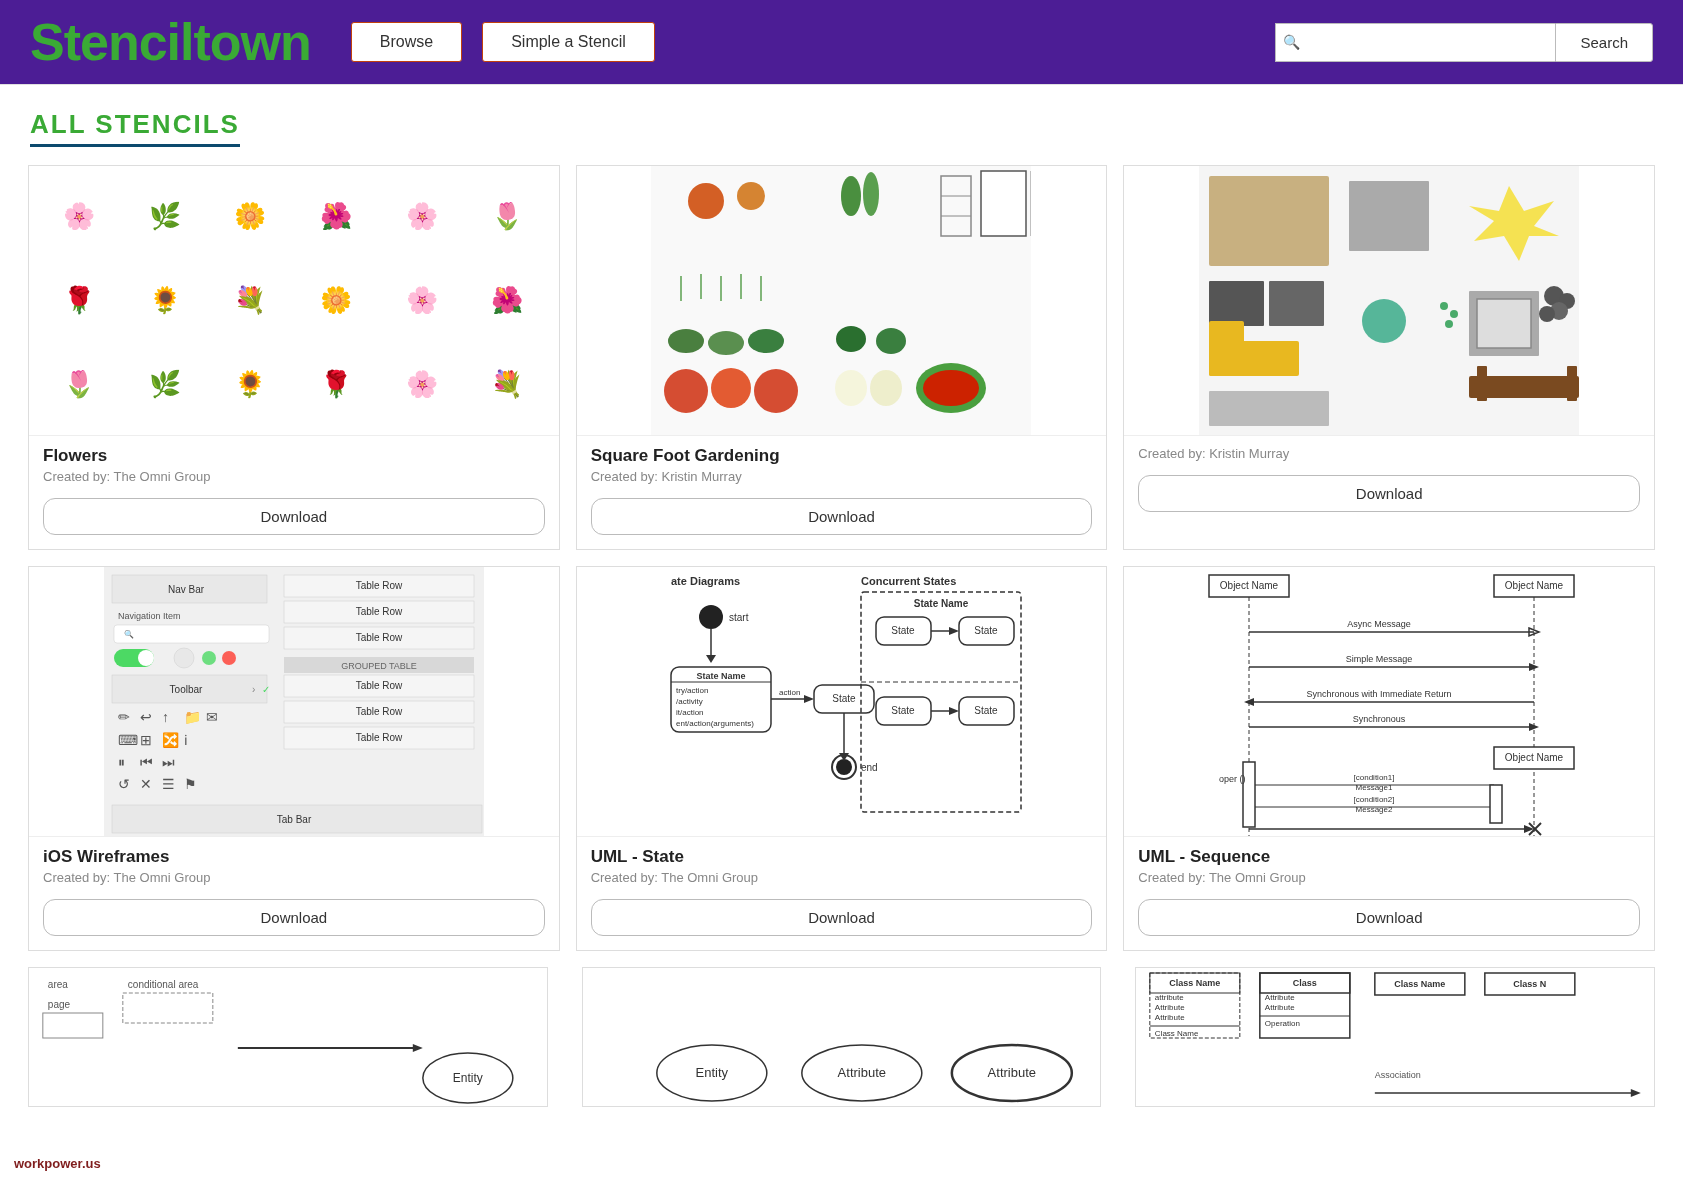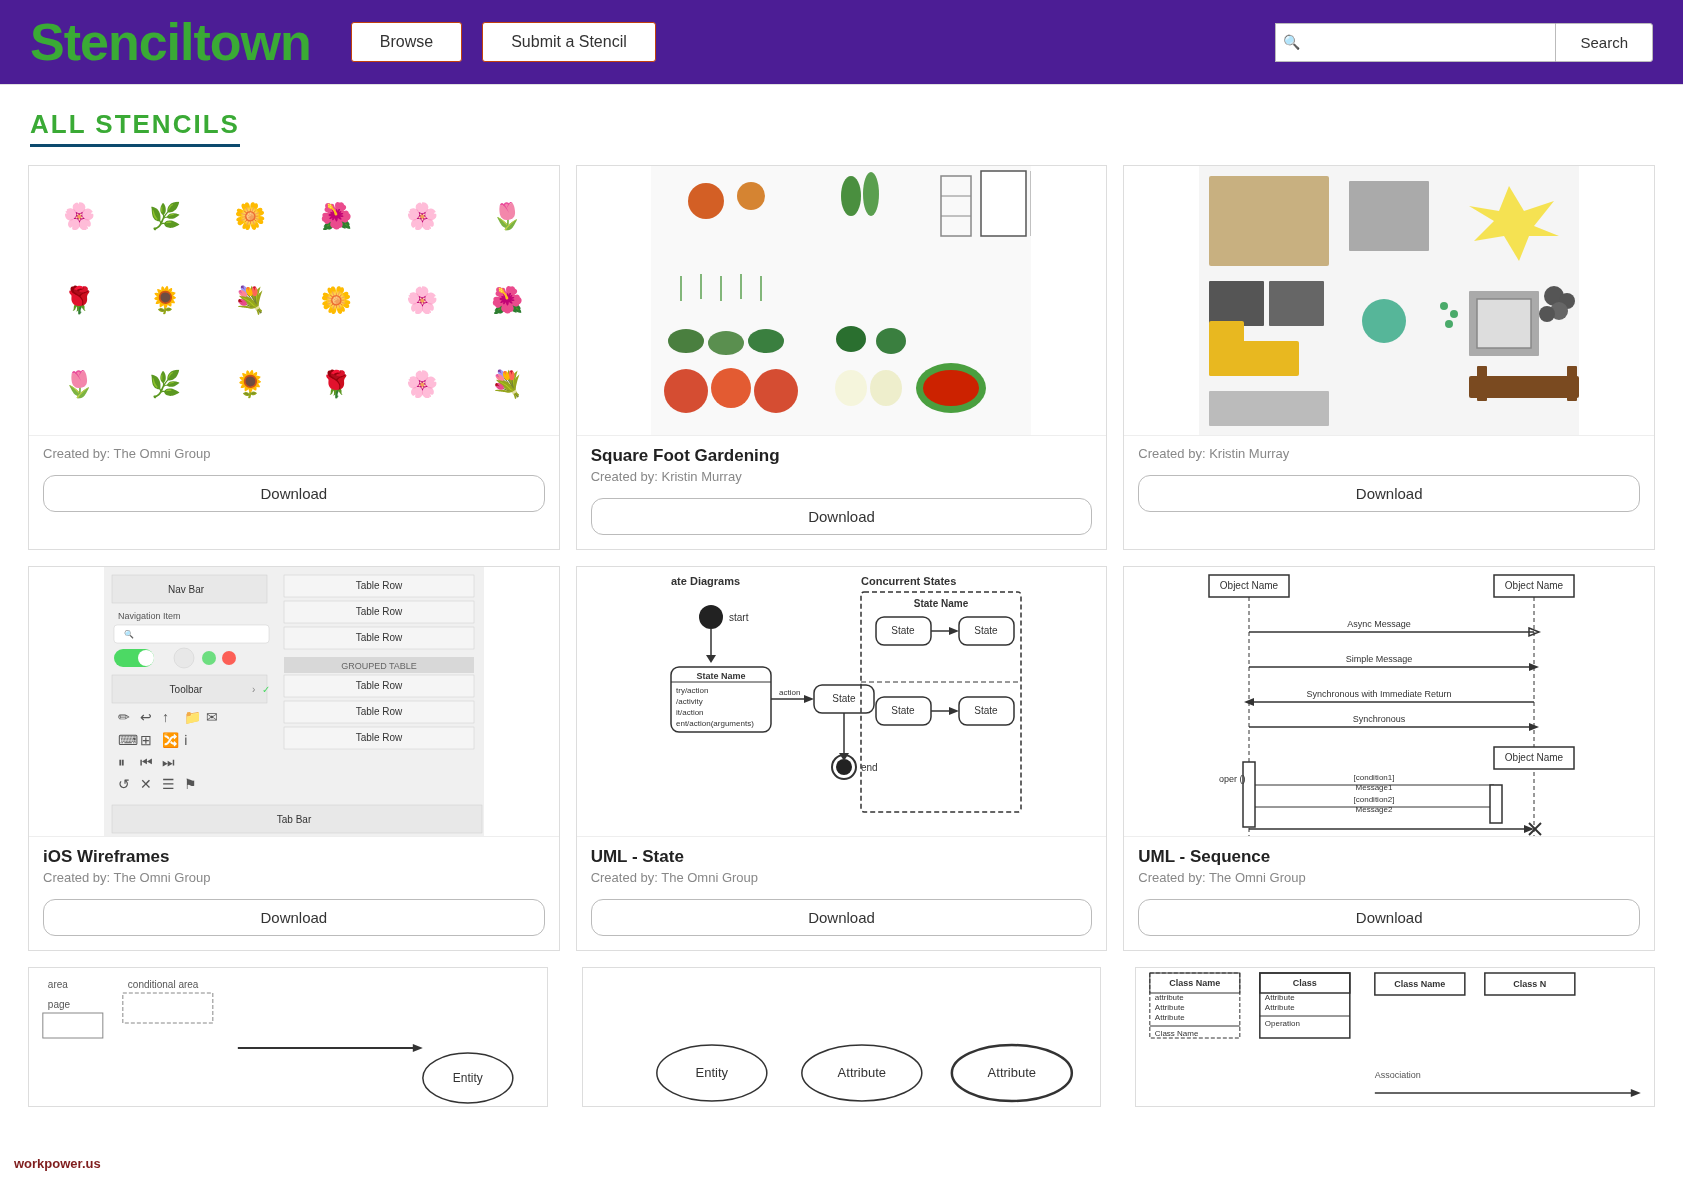--- a/index.html
+++ b/index.html
@@ -185,21 +185,21 @@
       z-index: 100;
     }
     .watermark span { color: #7f1d1d; }
   </style>
 </head>
 <body>
 
 <header class="header">
   <div class="logo">Stenciltown</div>
   <button class="nav-btn">Browse</button>
-  <button class="nav-btn">Submit a Stencil</button>
+  <button class="nav-btn">Simple a Stencil</button>
   <div class="search-container">
     <div class="search-icon-wrap">
       <span class="search-icon-inner">🔍</span>
       <input class="search-input" type="text" placeholder="" style="">
     </div>
     <button class="search-btn">Search</button>
   </div>
 </header>
 
 <div class="page-title-section">
@@ -225,20 +225,21 @@
         <div class="flower-item">🌺</div>
         <div class="flower-item">🌷</div>
         <div class="flower-item">🌿</div>
         <div class="flower-item">🌻</div>
         <div class="flower-item">🌹</div>
         <div class="flower-item">🌸</div>
         <div class="flower-item">💐</div>
       </div>
     </div>
     <div class="stencil-info">
+      <div class="stencil-name">Flowers</div>
       <div class="stencil-author">Created by: The Omni Group</div>
     </div>
     <button class="download-btn">Download</button>
   </div>
 
   <div class="stencil-card">
     <div class="stencil-preview">
       <svg width="380" height="270" viewBox="0 0 380 270">
 
         <rect width="380" height="270" fill="#f9f9f9"></rect>

